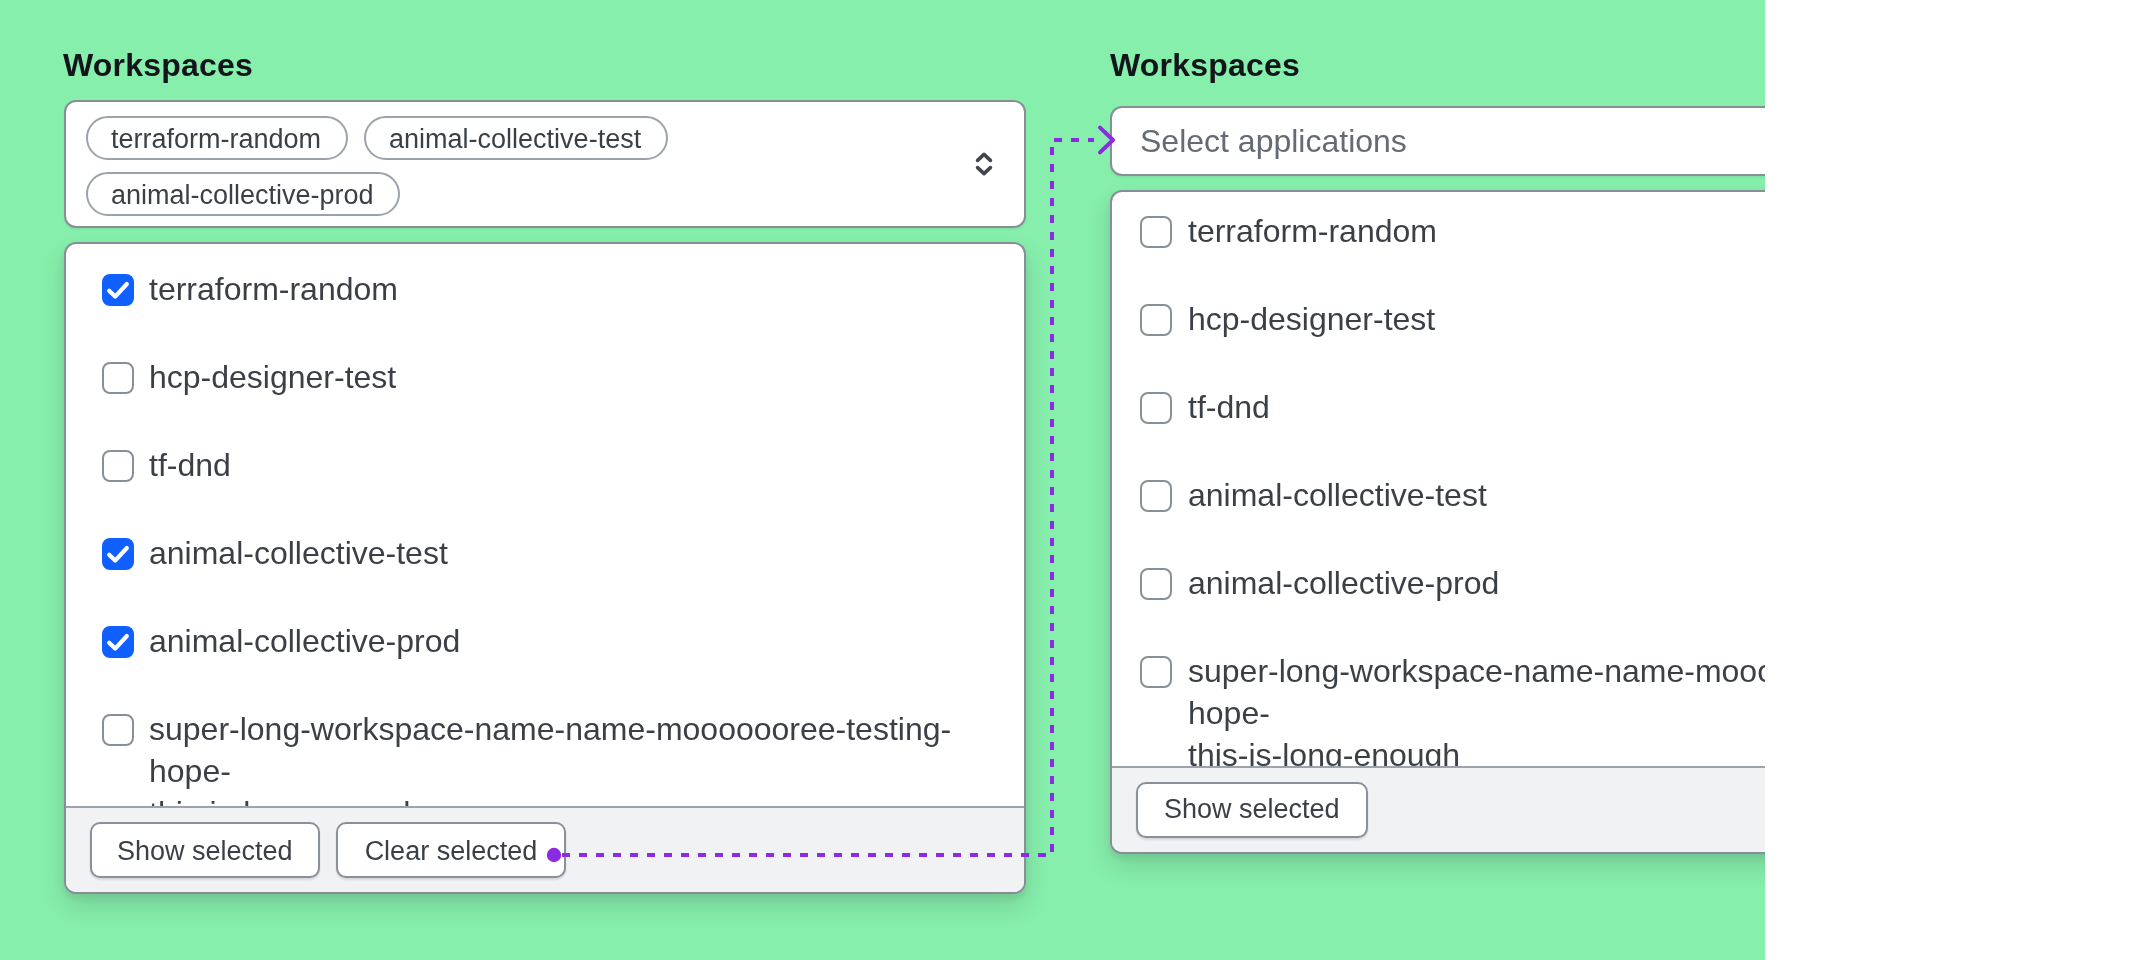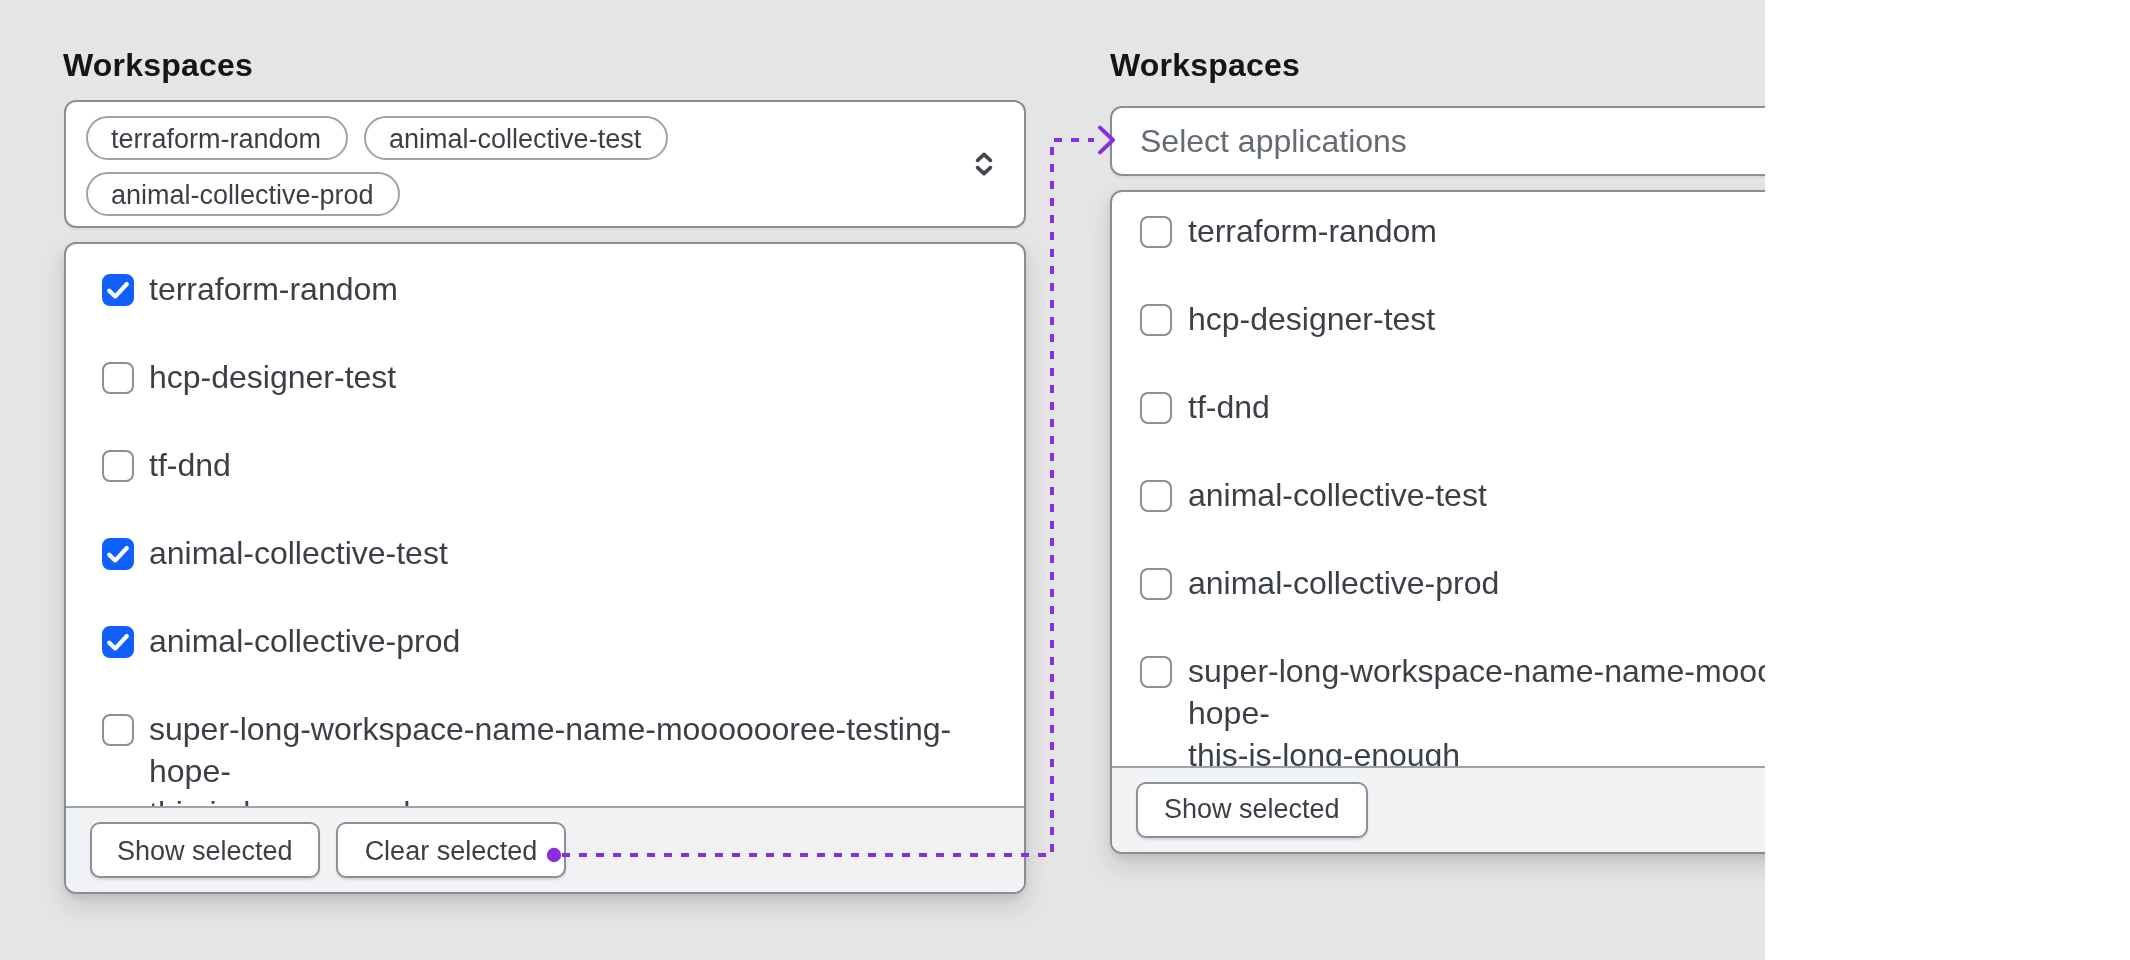--- a/index.html
+++ b/index.html
@@ -1,16 +1,16 @@
 <!DOCTYPE html>
 <html style="--accent: #1060ff;"><head>
 <meta charset="utf-8">
 <style>
   html,body{margin:0;padding:0;background:#ffffff;}
-  .viewport{position:relative;width:1765px;height:960px;overflow:hidden;background:#e5e5e5;
+  .viewport{position:relative;width:1765px;height:960px;overflow:hidden;background:#86efac;
             font-family:"Liberation Sans", sans-serif;}
   .canvas{position:absolute;left:0;top:0;width:1065px;height:480px;
           transform:scale(2);transform-origin:0 0;}
 
   .field-label{position:absolute;font-size:16px;font-weight:600;color:#14151a;letter-spacing:.1px;}
 
   
   .trigger{position:absolute;background:#fff;border:1px solid #888e97;border-radius:6px;
            box-shadow:0 1px 1px rgba(10,10,20,.05);box-sizing:border-box;}
   .trigger-left{left:31.5px;top:50px;width:481.5px;height:64px;padding:7px 44px 7px 10px;

